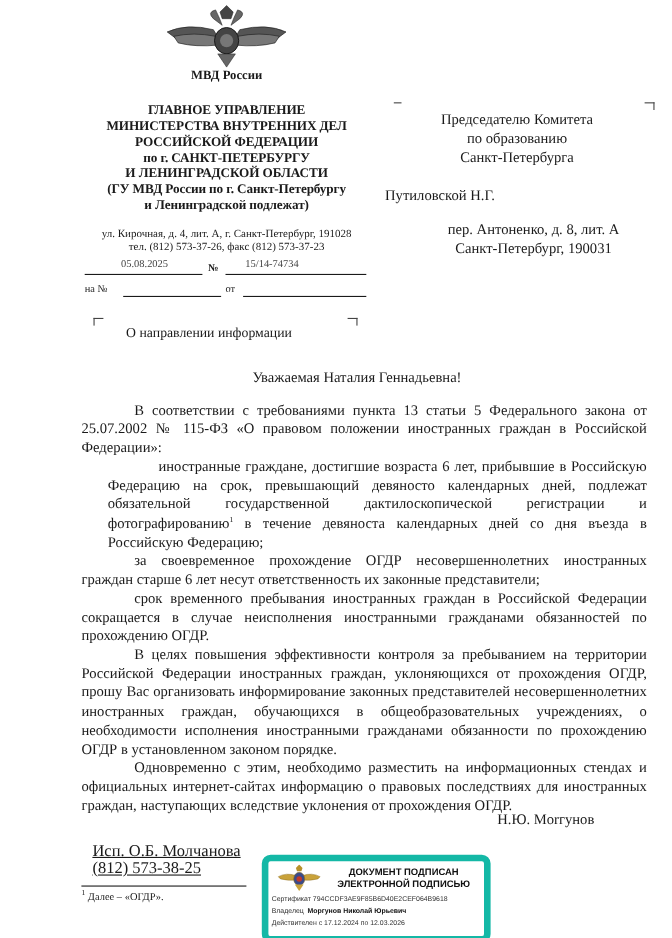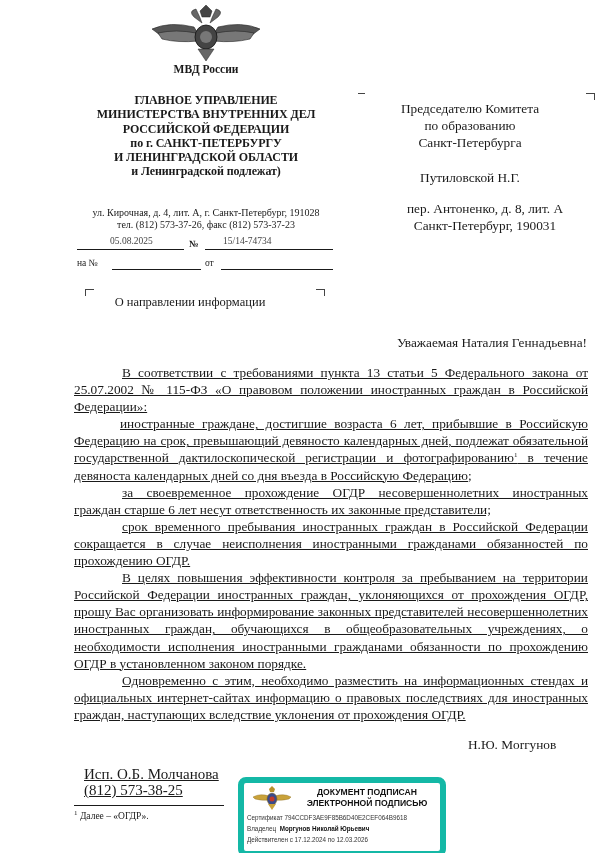--- a/index.html
+++ b/index.html
@@ -11,29 +11,29 @@
   .org-block { left: 62px; top: 93px; width: 288px; text-align: center; font-weight: bold; font-size: 12px; line-height: 14.3px; letter-spacing: -0.1px; }
   .org-addr { left: 62px; top: 207px; width: 288px; text-align: center; font-size: 10px; line-height: 12px; }
   .line { position: absolute; border-bottom: 1px solid #1a1a1a; }
   .small { font-size: 9.5px; color: #444; }
   .lbl { font-size: 9.5px; }
   .bracket { position: absolute; width: 8px; height: 6px; border-top: 1.5px solid #444; }
   .br-l { border-left: 1.5px solid #444; }
   .br-r { border-right: 1.5px solid #444; }
   .subject { left: 80px; top: 295px; width: 220px; text-align: center; font-size: 12.5px; }
   .recipient { left: 370px; top: 100px; width: 200px; text-align: center; font-size: 13.3px; line-height: 17px; }
-  .rec-name { left: 370px; top: 170px; width: 200px; text-align: center; font-size: 13.3px; }
+  .rec-name { left: 350px; top: 170px; width: 200px; font-size: 13.3px; }
   .rec-addr { left: 385px; top: 200px; width: 200px; font-size: 13.3px; line-height: 17px; text-align: center; }
-  .greeting { left: 62px; top: 335px; width: 525px; text-align: right; font-size: 13.3px; }
-  .body { left: 74px; top: 364px; width: 514px; font-size: 13.3px; line-height: 17.1px; text-align: justify; text-decoration: underline; }
+  .greeting { left: 62px; top: 335px; width: 525px; text-align: center; font-size: 13.3px; }
+  .body { left: 74px; top: 364px; width: 514px; font-size: 13.3px; line-height: 17.1px; text-align: justify; }
   .body p { margin: 0; text-indent: 48px; }
-  .body p.ind2 { text-indent: 46px; }
+  .body p.ind2 { text-indent: 46px; margin-left: 24px; }
   sup { font-size: 7px; line-height: 0; }
   .sign-l { left: 74px; top: 720px; font-size: 13.3px; line-height: 17px; }
-  .sign-r { left: 468px; top: 737px; font-size: 13.3px; }
+  .sign-r { left: 452px; top: 737px; font-size: 13.3px; }
   .exec { left: 84px; top: 766px; font-size: 15px; line-height: 16px; text-decoration: underline; }
   .fn-line { left: 74px; top: 805px; width: 150px; border-top: 1px solid #1a1a1a; }
   .footnote { left: 74px; top: 811px; font-size: 9.5px; }
   .stamp { left: 238px; top: 777px; width: 196px; height: 68px; border: 6px solid #14b8a6; border-radius: 8px;
            font-family: "Liberation Sans", "DejaVu Sans", sans-serif; }
   .stamp-title { position: absolute; left: 50px; top: 4px; width: 146px; text-align: center; font-weight: bold; font-size: 8.6px; line-height: 10.5px; color: #111; }
   .stamp-line { position: absolute; left: 3px; font-size: 6.3px; color: #333; white-space: nowrap; }
   .stamp-emblem { position: absolute; left: 8px; top: 3px; width: 40px; height: 24px; }
 </style>
 </head>
@@ -57,20 +57,21 @@
 </div>
 
 <div class="abs org-short">МВД России</div>
 
 <div class="abs org-block">
   <div>ГЛАВНОЕ УПРАВЛЕНИЕ</div>
   <div>МИНИСТЕРСТВА ВНУТРЕННИХ ДЕЛ</div>
   <div>РОССИЙСКОЙ ФЕДЕРАЦИИ</div>
   <div>по г. САНКТ-ПЕТЕРБУРГУ</div>
   <div>И ЛЕНИНГРАДСКОЙ ОБЛАСТИ</div>
+  <div>(ГУ МВД России по г. Санкт-Петербургу</div>
   <div>и Ленинградской подлежат)</div>
 </div>
 
 <div class="abs org-addr">
   <div>ул. Кирочная, д. 4, лит. А, г. Санкт-Петербург, 191028</div>
   <div>тел. (812) 573-37-26, факс (812) 573-37-23</div>
 </div>
 
 <div class="abs small" style="left:110px; top:236px;">05.08.2025</div>
 <div class="line" style="left:77px; top:249px; width:107px;"></div>

